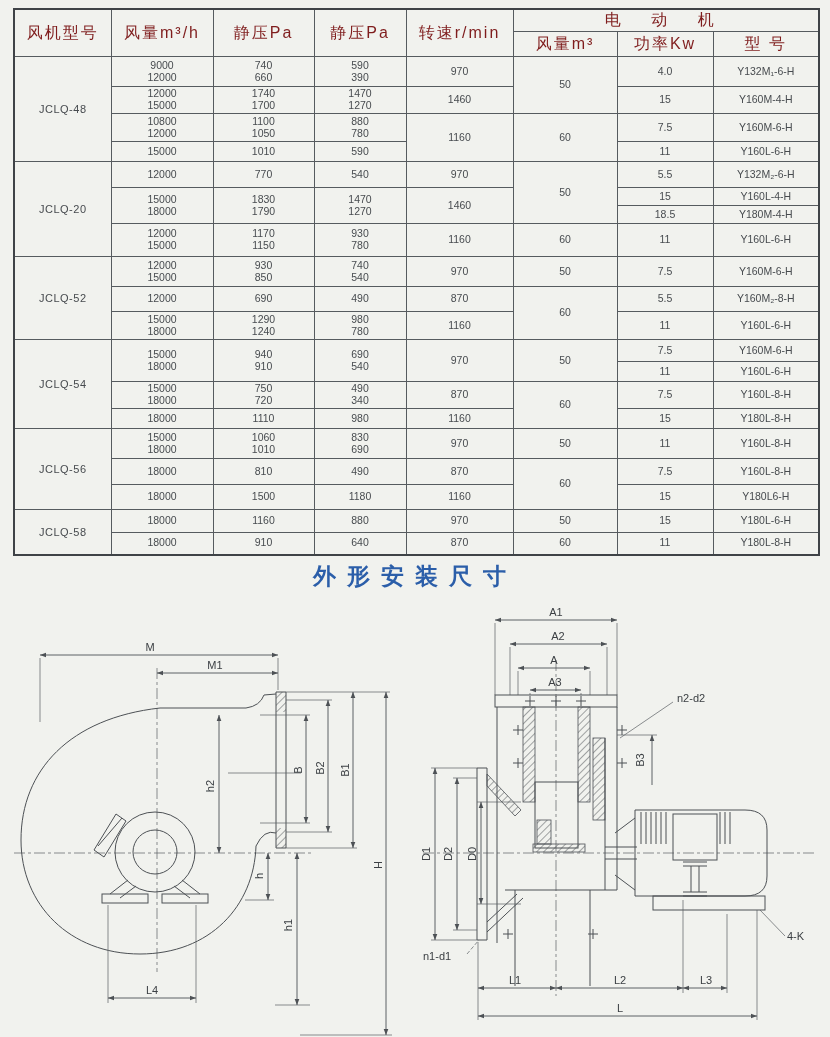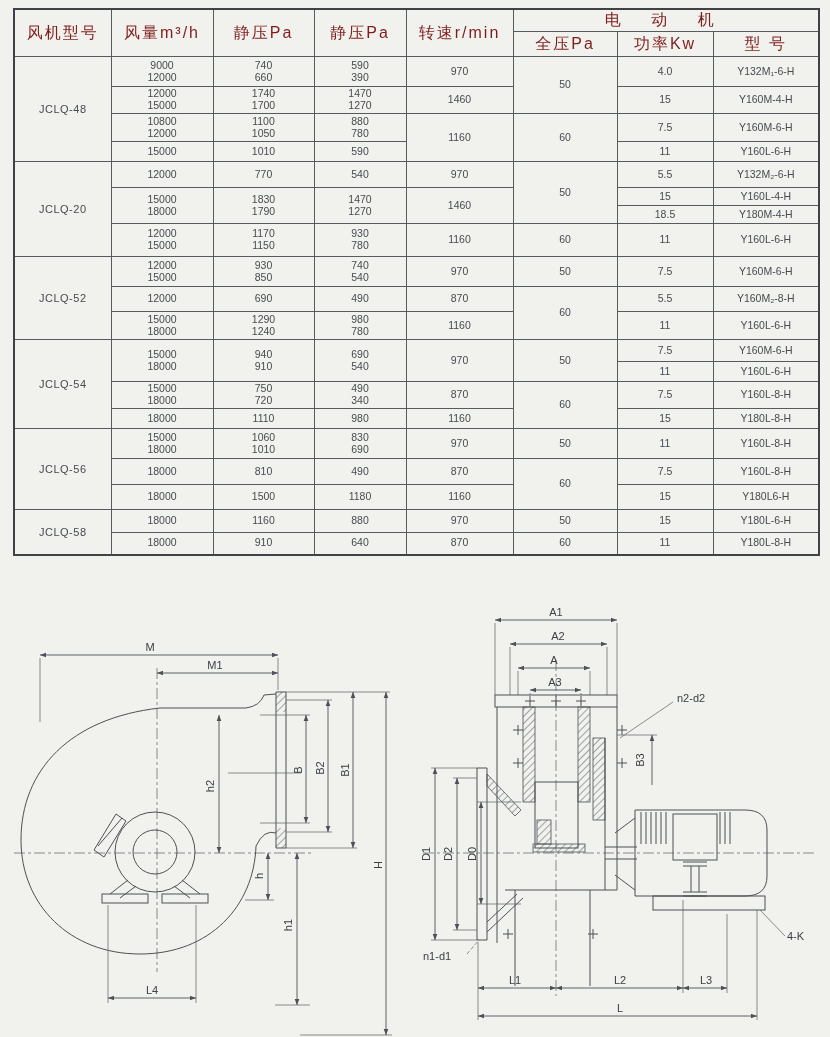--- a/index.html
+++ b/index.html
@@ -42,21 +42,21 @@
     <thead>
       <tr class="h1">
         <th rowspan="2">风机型号</th>
         <th rowspan="2">风量m³/h</th>
         <th rowspan="2">静压Pa</th>
         <th rowspan="2">静压Pa</th>
         <th rowspan="2">转速r/min</th>
         <th colspan="3" class="wide">电 动 机</th>
       </tr>
       <tr class="h2">
-        <th>全压Pa</th>
+        <th>风量m³</th>
         <th>功率Kw</th>
         <th>型 号</th>
       </tr>
     </thead>
     <tbody>
         <tr style="height: 30px;">
           <td rowspan="4" class="model">JCLQ-48</td>
           <td>9000
 12000</td>
           <td>740
@@ -250,20 +250,21 @@
           <td>910</td>
           <td>640</td>
           <td>870</td>
           <td>60</td>
           <td>11</td>
           <td>Y180L-8-H</td>
         </tr>
       </tbody>
   </table>
 
+  <div class="section-title">外形安装尺寸</div>
 
   <svg style="left:10px;top:610px" width="405" height="427" viewBox="0 0 405 427">
     <defs>
       <marker id="aL" viewBox="0 0 10 10" refX="9" refY="5" markerWidth="8" markerHeight="8" orient="auto-start-reverse">
         <path d="M0,1.5 L9,5 L0,8.5 z" fill="#4d5155"></path>
       </marker>
       <pattern id="hL" width="5" height="5" patternTransform="rotate(45)" patternUnits="userSpaceOnUse">
         <line x1="0" y1="0" x2="0" y2="5" stroke="#4d5155" stroke-width="1"></line>
       </pattern>
     </defs>

